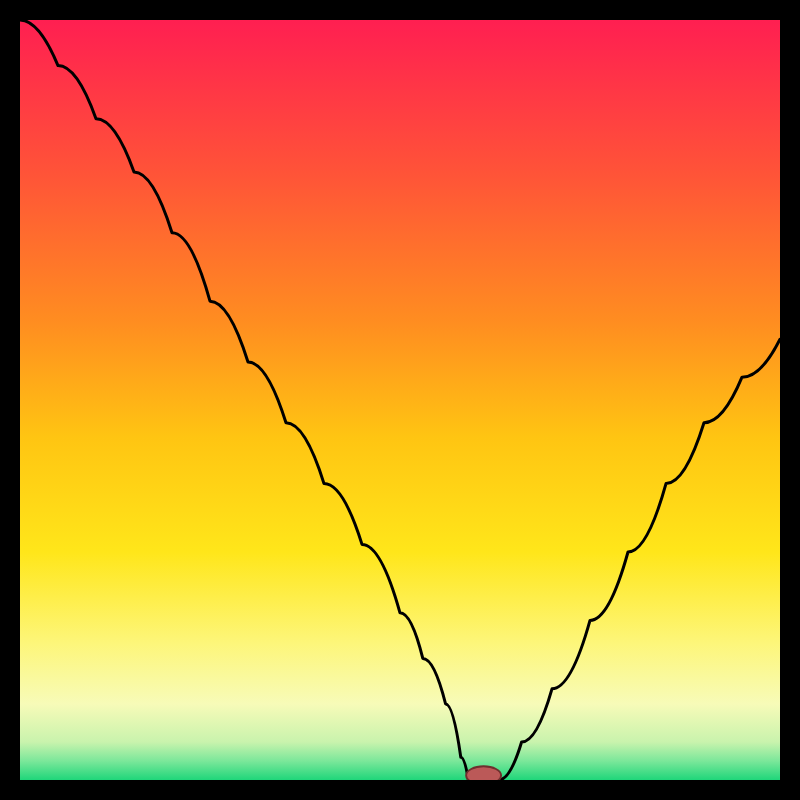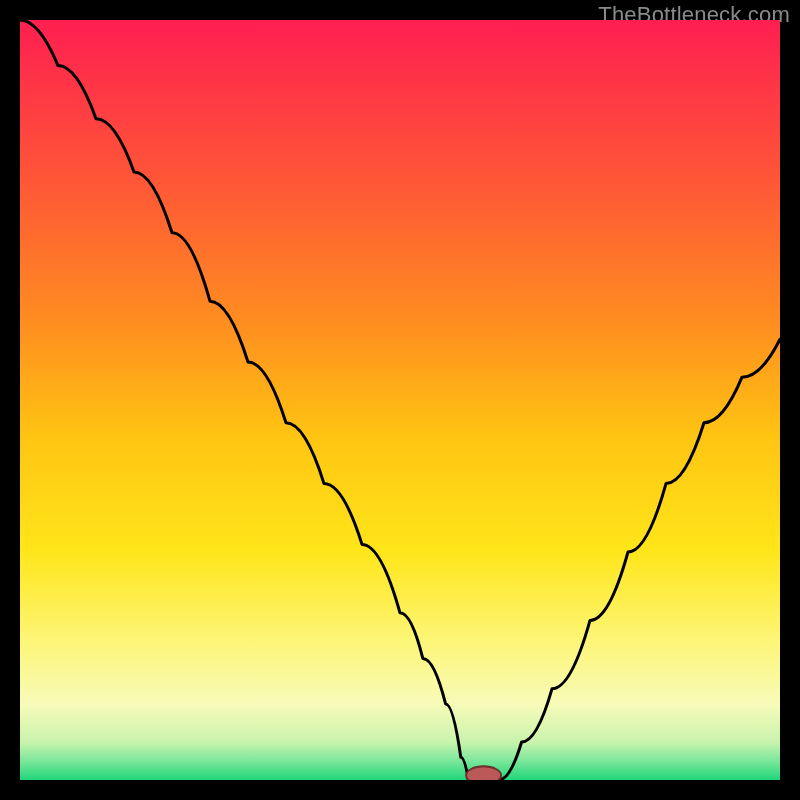--- a/index.html
+++ b/index.html
@@ -33,21 +33,20 @@
     top: 20px;
     width: 760px;
     height: 760px;
   }
   svg { display: block; }
 </style>
 </head>
 <body>
 
 <div class="stage">
-  <div class="watermark">TheBottleneck.com</div>
 
   <svg class="plot" viewBox="0 0 100 100" preserveAspectRatio="none">
     <defs>
       <linearGradient id="bgGrad" x1="0" y1="0" x2="0" y2="1">
       <stop offset="0%" stop-color="#ff1f51"></stop>
           <stop offset="20%" stop-color="#ff5338"></stop>
           <stop offset="40%" stop-color="#ff8e20"></stop>
           <stop offset="55.00000000000001%" stop-color="#ffc512"></stop>
           <stop offset="70%" stop-color="#ffe61a"></stop>
           <stop offset="82%" stop-color="#fdf67a"></stop>

